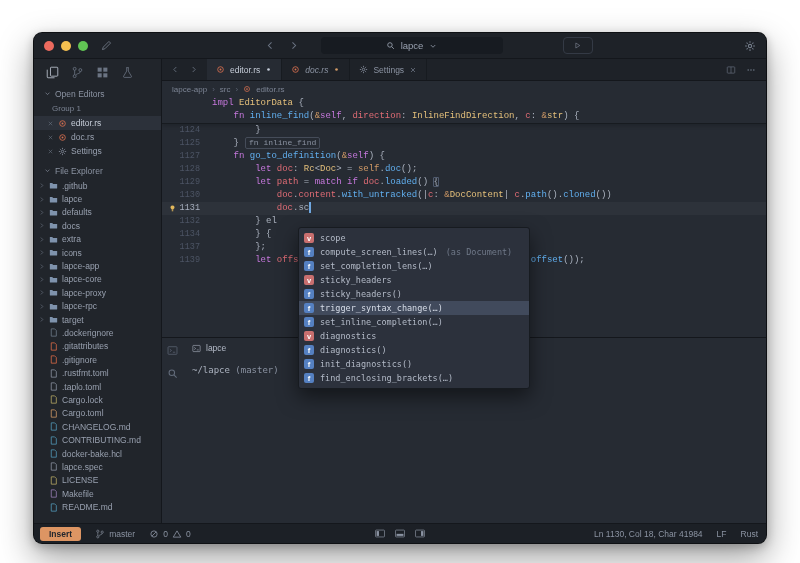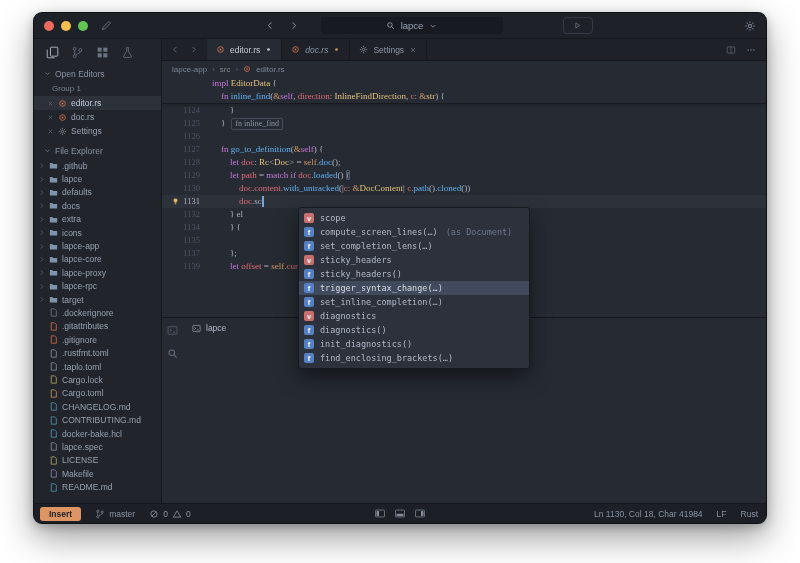--- a/index.html
+++ b/index.html
@@ -1,19 +1,19 @@
 <!DOCTYPE html>
 <html><head>
 <meta charset="utf-8">
 <style>
   *{margin:0;padding:0;box-sizing:border-box}
   html,body{width:800px;height:563px}
   body{font-family:"Liberation Sans",sans-serif;background:#fff}
   .page{position:relative;width:800px;height:563px;background:#ffffff;overflow:hidden}
-  .window{position:absolute;left:33px;top:12px;width:734px;height:512px;background:#21252b;
+  .window{position:absolute;left:33px;top:32px;width:734px;height:512px;background:#21252b;
     border-radius:9px;border:1px solid rgba(0,0,0,.55);overflow:hidden;display:flex;flex-direction:column;
     box-shadow:0 14px 34px rgba(0,0,0,.38),0 3px 10px rgba(0,0,0,.22)}
   span[data-name$="-icon"]{display:inline-flex;flex:none}
   svg{width:100%;height:100%;display:block}
   .i7{width:7px;height:7px}.i8{width:8px;height:8px}.i9{width:9px;height:9px}
   .i10{width:10px;height:10px}.i11{width:11px;height:11px}.i12{width:12px;height:12px}.i13{width:13px;height:13px}
 
   
   .titlebar{height:26px;flex:none;display:flex;align-items:center;background:#1e2228;border-bottom:1px solid #14171c;padding:0 10px;gap:8px}
   .lights{display:flex;gap:7px;margin-right:4px}
@@ -46,21 +46,21 @@
   .ts-nav{display:flex;align-items:center;gap:9px;padding:0 9px;color:#6b7483}
   .tabs{display:flex}
   .tab{display:flex;align-items:center;gap:5px;padding:0 9px;font-size:8.5px;color:#8b93a2;border-right:1px solid #171b20}
   .tab.on{background:#262b33;color:#c6cdd9}
   .tab-label.preview{font-style:italic}
   .ts-right{margin-left:auto;display:flex;align-items:center;gap:10px;padding:0 10px;color:#6b7483}
 
   .breadcrumb{height:16px;flex:none;display:flex;align-items:center;gap:5px;padding:0 10px;font-size:8px;color:#7c8494}
   .bc-sep{color:#5a6271}
 
-  .code{flex:1;min-height:0;overflow:hidden;font-family:Liberation Serif, serif;font-size:9px;color:#abb2bf}
+  .code{flex:1;min-height:0;overflow:hidden;font-family:Liberation Mono, monospace;font-size:9px;color:#abb2bf}
   .sticky{border-bottom:1px solid #171b20;box-shadow:0 2px 4px rgba(0,0,0,.18)}
   .code-line{display:flex;height:13px;line-height:13px;align-items:center}
   .code-line.cur{background:rgba(255,255,255,.035)}
   .gut{width:38px;flex:none;display:flex;justify-content:flex-end;align-items:center;gap:3px;color:#4c5464;font-size:8.5px}
   .cur .gut{color:#a8b0bf}
   .bulb{color:#e2b85c}
   .code-text{margin-left:12px;white-space:pre}
   .sg-k{color:#c678dd}.sg-f{color:#61afef}.sg-t{color:#e5c07b}.sg-v{color:#e06c75}
   .sg-o{color:#d19a66}.sg-p{color:#abb2bf}
   .sg-box{outline:1px solid #4f5a6e;outline-offset:-1px;border-radius:1px}
@@ -622,26 +622,20 @@
                 <span data-name="line-number">1124</span>
               </span>
               <span class="code-text" data-name="code-text"><span class="sg-p" data-name="code-token">        }</span></span>
             </div>
             <div class="code-line" data-name="code-line-1125">
               <span class="gut" data-name="gutter">
                 <span data-name="line-number">1125</span>
               </span>
               <span class="code-text" data-name="code-text"><span class="sg-p" data-name="code-token">    }</span><span class="sg-ann" data-name="code-lens-annotation">fn inline_find</span></span>
             </div>
-            <div class="code-line" data-name="code-line-1126">
-              <span class="gut" data-name="gutter">
-                <span data-name="line-number">1126</span>
-              </span>
-              <span class="code-text" data-name="code-text"></span>
-            </div>
             <div class="code-line" data-name="code-line-1127">
               <span class="gut" data-name="gutter">
                 <span data-name="line-number">1127</span>
               </span>
               <span class="code-text" data-name="code-text"><span class="sg-p" data-name="code-token">    </span><span class="sg-k" data-name="code-token">fn </span><span class="sg-f" data-name="code-token">go_to_definition</span><span class="sg-p" data-name="code-token">(</span><span class="sg-o" data-name="code-token">&amp;</span><span class="sg-k" data-name="code-token">self</span><span class="sg-p" data-name="code-token">) {</span></span>
             </div>
             <div class="code-line" data-name="code-line-1128">
               <span class="gut" data-name="gutter">
                 <span data-name="line-number">1128</span>
               </span>
@@ -675,26 +669,20 @@
               <span class="gut" data-name="gutter">
                 <span data-name="line-number">1132</span>
               </span>
               <span class="code-text" data-name="code-text"><span class="sg-p" data-name="code-token">        } el</span></span>
             </div>
             <div class="code-line" data-name="code-line-1134">
               <span class="gut" data-name="gutter">
                 <span data-name="line-number">1134</span>
               </span>
               <span class="code-text" data-name="code-text"><span class="sg-p" data-name="code-token">        } {</span></span>
-            </div>
-            <div class="code-line" data-name="code-line-1135">
-              <span class="gut" data-name="gutter">
-                <span data-name="line-number">1135</span>
-              </span>
-              <span class="code-text" data-name="code-text"></span>
             </div>
             <div class="code-line" data-name="code-line-1137">
               <span class="gut" data-name="gutter">
                 <span data-name="line-number">1137</span>
               </span>
               <span class="code-text" data-name="code-text"><span class="sg-p" data-name="code-token">        };</span></span>
             </div>
             <div class="code-line" data-name="code-line-1139">
               <span class="gut" data-name="gutter">
                 <span data-name="line-number">1139</span>
@@ -723,20 +711,25 @@
               <div class="term-tab" data-name="terminal-tab">
                 <span class="i9" data-name="terminal-icon">
                     <svg viewBox="0 0 16 16">
                       <rect x="1.5" y="2.5" width="13" height="11" rx="1" fill="none" stroke="currentColor"></rect>
                       <path d="M4 6l2.5 2L4 10M8.5 10.5H12" fill="none" stroke="currentColor"></path>
                     </svg>
                   </span>
                 <span data-name="terminal-tab-label">lapce</span>
               </div>
             </div>
+            <div class="term-body" data-name="terminal-body">
+              <span class="t-path" data-name="terminal-prompt-path">~/lapce</span>
+              <span> </span>
+              <span class="t-branch" data-name="terminal-prompt-branch">(master)</span>
+            </div>
           </div>
         </div>
 
         <div class="completion" id="completion" data-name="completion-popup">
             <div class="c-row" data-name="completion-item">
               <span class="ckind ckind-v" data-name="completion-kind-variable-icon">v</span>
               <span class="clabel" data-name="completion-label">scope</span>
             </div>
             <div class="c-row" data-name="completion-item">
               <span class="ckind ckind-f" data-name="completion-kind-function-icon">f</span>

